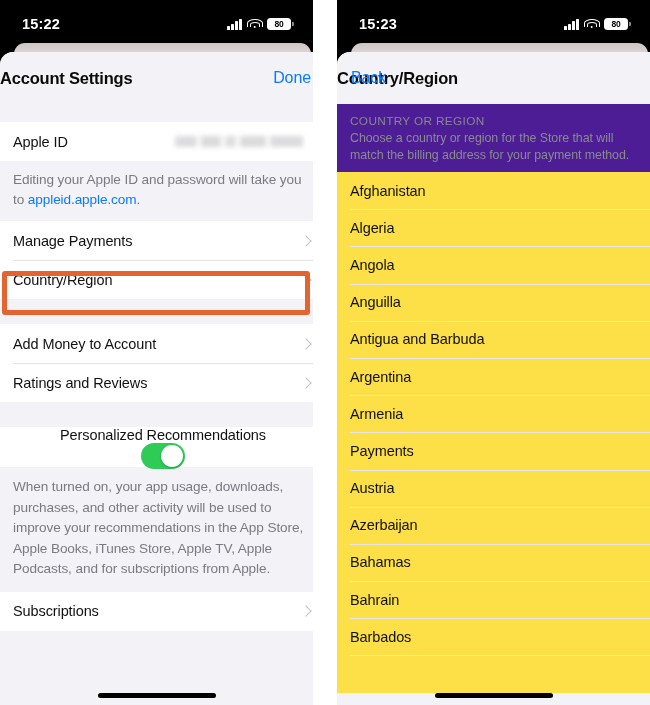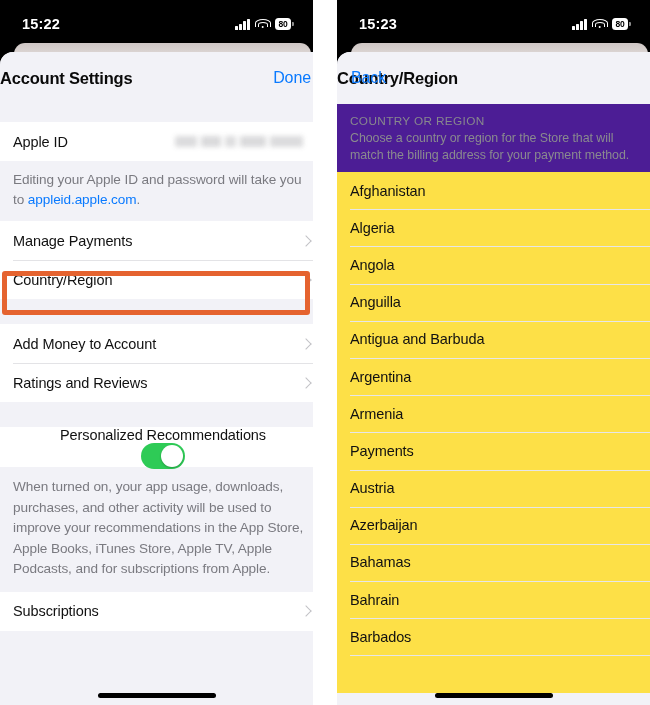--- a/index.html
+++ b/index.html
@@ -30,21 +30,21 @@
   .sig i:nth-child(2){height:6px;}
   .sig i:nth-child(3){height:8.5px;}
   .sig i:nth-child(4){height:11px;}
 
   .wifi{position:relative;width:15px;height:11px;}
   .wifi span{position:absolute;left:50%;transform:translateX(-50%);border:1.7px solid #fff;border-bottom:none;border-radius:50% 50% 0 0;}
   .wifi span.a{width:14px;height:7px;top:0;}
   .wifi span.b{width:8px;height:4px;top:3.2px;}
   .wifi span.c{width:2.6px;height:2.6px;top:7px;background:#fff;border:none;border-radius:50%;}
 
-  .batt{position:relative;width:16px;height:12px;border-radius:3.5px;background:#fff;display:flex;align-items:center;justify-content:center;}
+  .batt{position:relative;width:24px;height:12px;border-radius:3.5px;background:#fff;display:flex;align-items:center;justify-content:center;}
   .batt b{color:#000;font-size:8.5px;font-weight:bold;line-height:1;letter-spacing:-0.2px;}
   .batt:after{content:"";position:absolute;right:-3px;top:4px;width:1.8px;height:4px;background:rgba(255,255,255,.55);border-radius:0 1px 1px 0;}
 
   
   .sheet-behind{
     position:absolute;top:43px;left:14px;width:297px;height:40px;
     border-radius:11px 11px 0 0;
     background:linear-gradient(180deg,#cfc6c4 0%,#e6e1e0 45%,#f2f1f4 100%);
   }
   .sheet{

